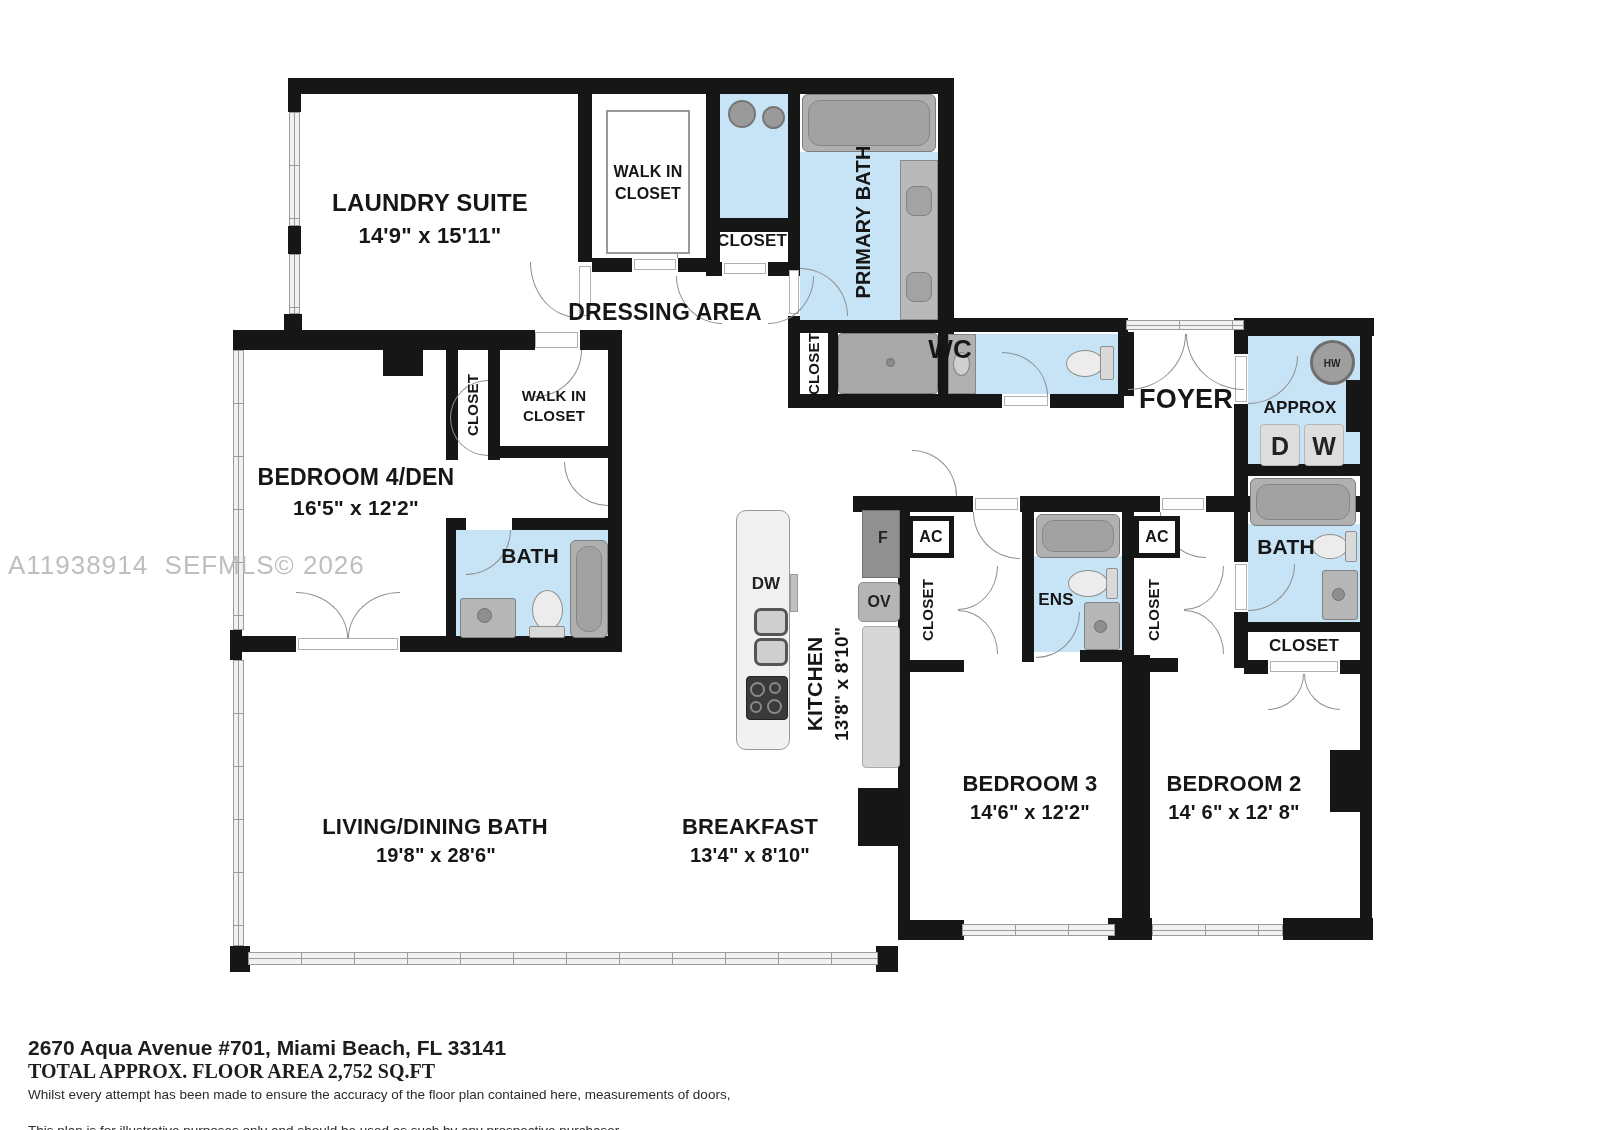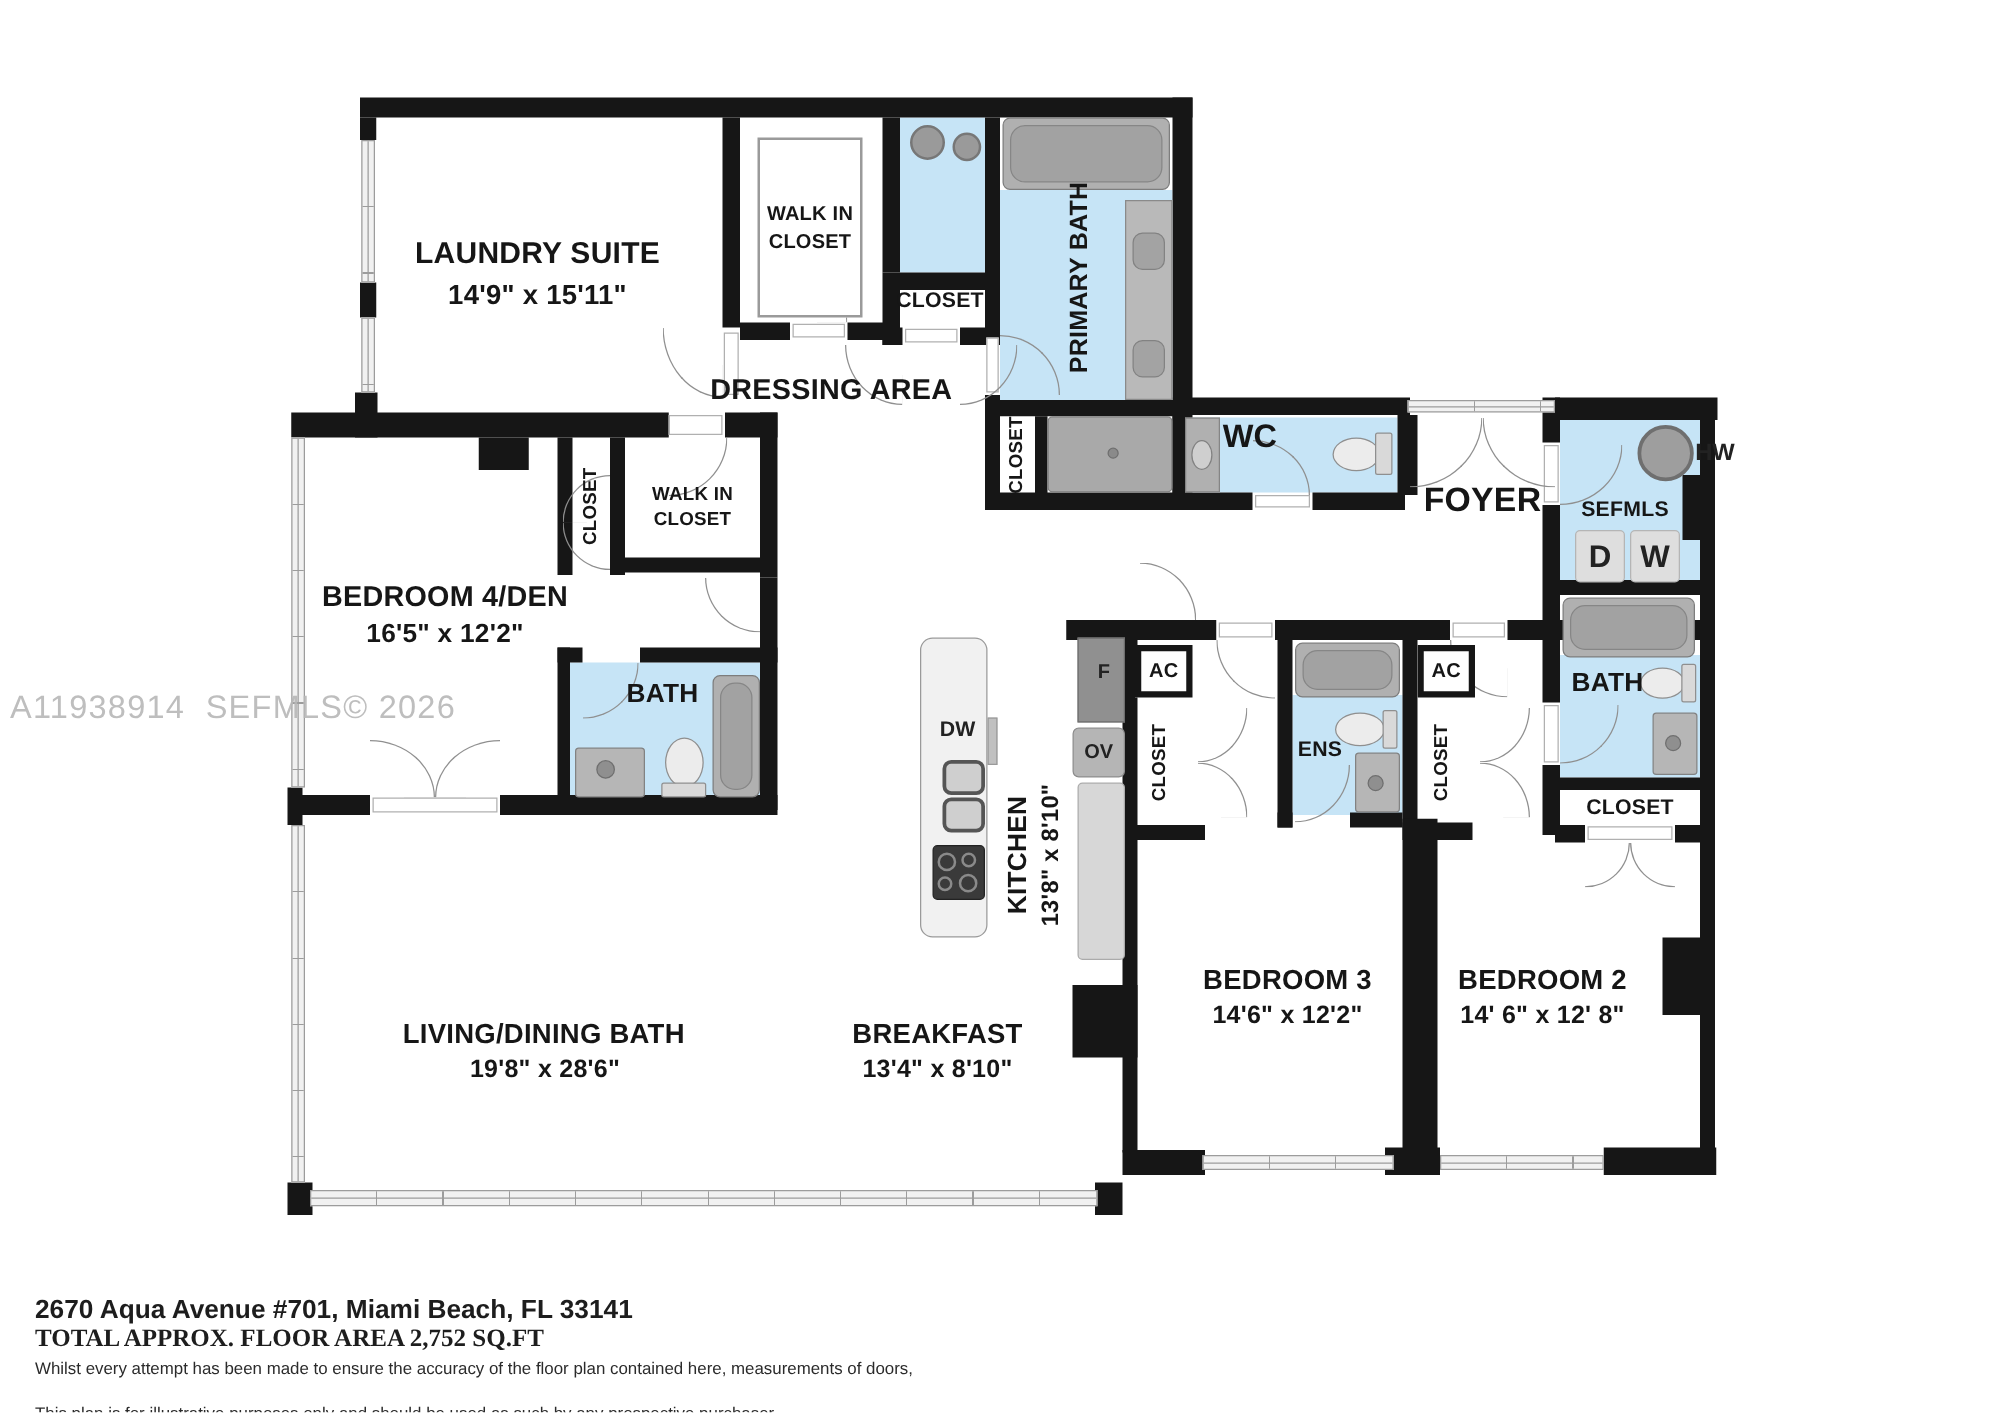--- a/index.html
+++ b/index.html
@@ -224,26 +224,26 @@
   <div class="acbox" style="left:1134px;top:516px;width:46px;height:42px;"></div>
 
   <span class="lbl" style="left:430px;top:203px;font-size:24px;">LAUNDRY SUITE</span>
   <span class="lbl" style="left:430px;top:236px;font-size:22px;">14'9" x 15'11"</span>
   <span class="lbl" style="left:648px;top:172px;font-size:16px;">WALK IN</span>
   <span class="lbl" style="left:648px;top:194px;font-size:16px;">CLOSET</span>
   <span class="lbl" style="left:752px;top:241px;font-size:17px;">CLOSET</span>
   <span class="lbl v" style="left:864px;top:222px;font-size:20px;">PRIMARY BATH</span>
   <span class="lbl" style="left:665px;top:312px;font-size:23px;">DRESSING AREA</span>
   <span class="lbl v" style="left:814px;top:364px;font-size:15px;">CLOSET</span>
-  <span class="lbl" style="left:1000px;top:349px;font-size:26px;">WC</span>
+  <span class="lbl" style="left:950px;top:349px;font-size:26px;">WC</span>
   <span class="lbl" style="left:1186px;top:400px;font-size:27px;">FOYER</span>
-  <span class="lbl" style="left:1300px;top:408px;font-size:17px;">SEFMLS</span>
+  <span class="lbl" style="left:1300px;top:408px;font-size:17px;">APPROX</span>
   <span class="applbl" style="left:1280px;top:446px;font-size:25px;">D</span>
   <span class="applbl" style="left:1324px;top:446px;font-size:25px;">W</span>
-  <span class="applbl" style="left:1372px;top:363px;font-size:19px;">HW</span>
+  <span class="applbl" style="left:1332px;top:363px;font-size:10px;">HW</span>
   <span class="lbl" style="left:1286px;top:547px;font-size:21px;">BATH</span>
   <span class="lbl" style="left:1304px;top:646px;font-size:17px;">CLOSET</span>
   <span class="lbl" style="left:1234px;top:784px;font-size:22px;">BEDROOM 2</span>
   <span class="lbl" style="left:1234px;top:813px;font-size:20px;">14' 6" x 12' 8"</span>
   <span class="lbl" style="left:1030px;top:784px;font-size:22px;">BEDROOM 3</span>
   <span class="lbl" style="left:1030px;top:813px;font-size:20px;">14'6" x 12'2"</span>
   <span class="lbl" style="left:1056px;top:600px;font-size:17px;">ENS</span>
   <span class="lbl" style="left:931px;top:537px;font-size:16px;">AC</span>
   <span class="lbl v" style="left:928px;top:610px;font-size:15px;">CLOSET</span>
   <span class="lbl" style="left:1157px;top:537px;font-size:16px;">AC</span>

